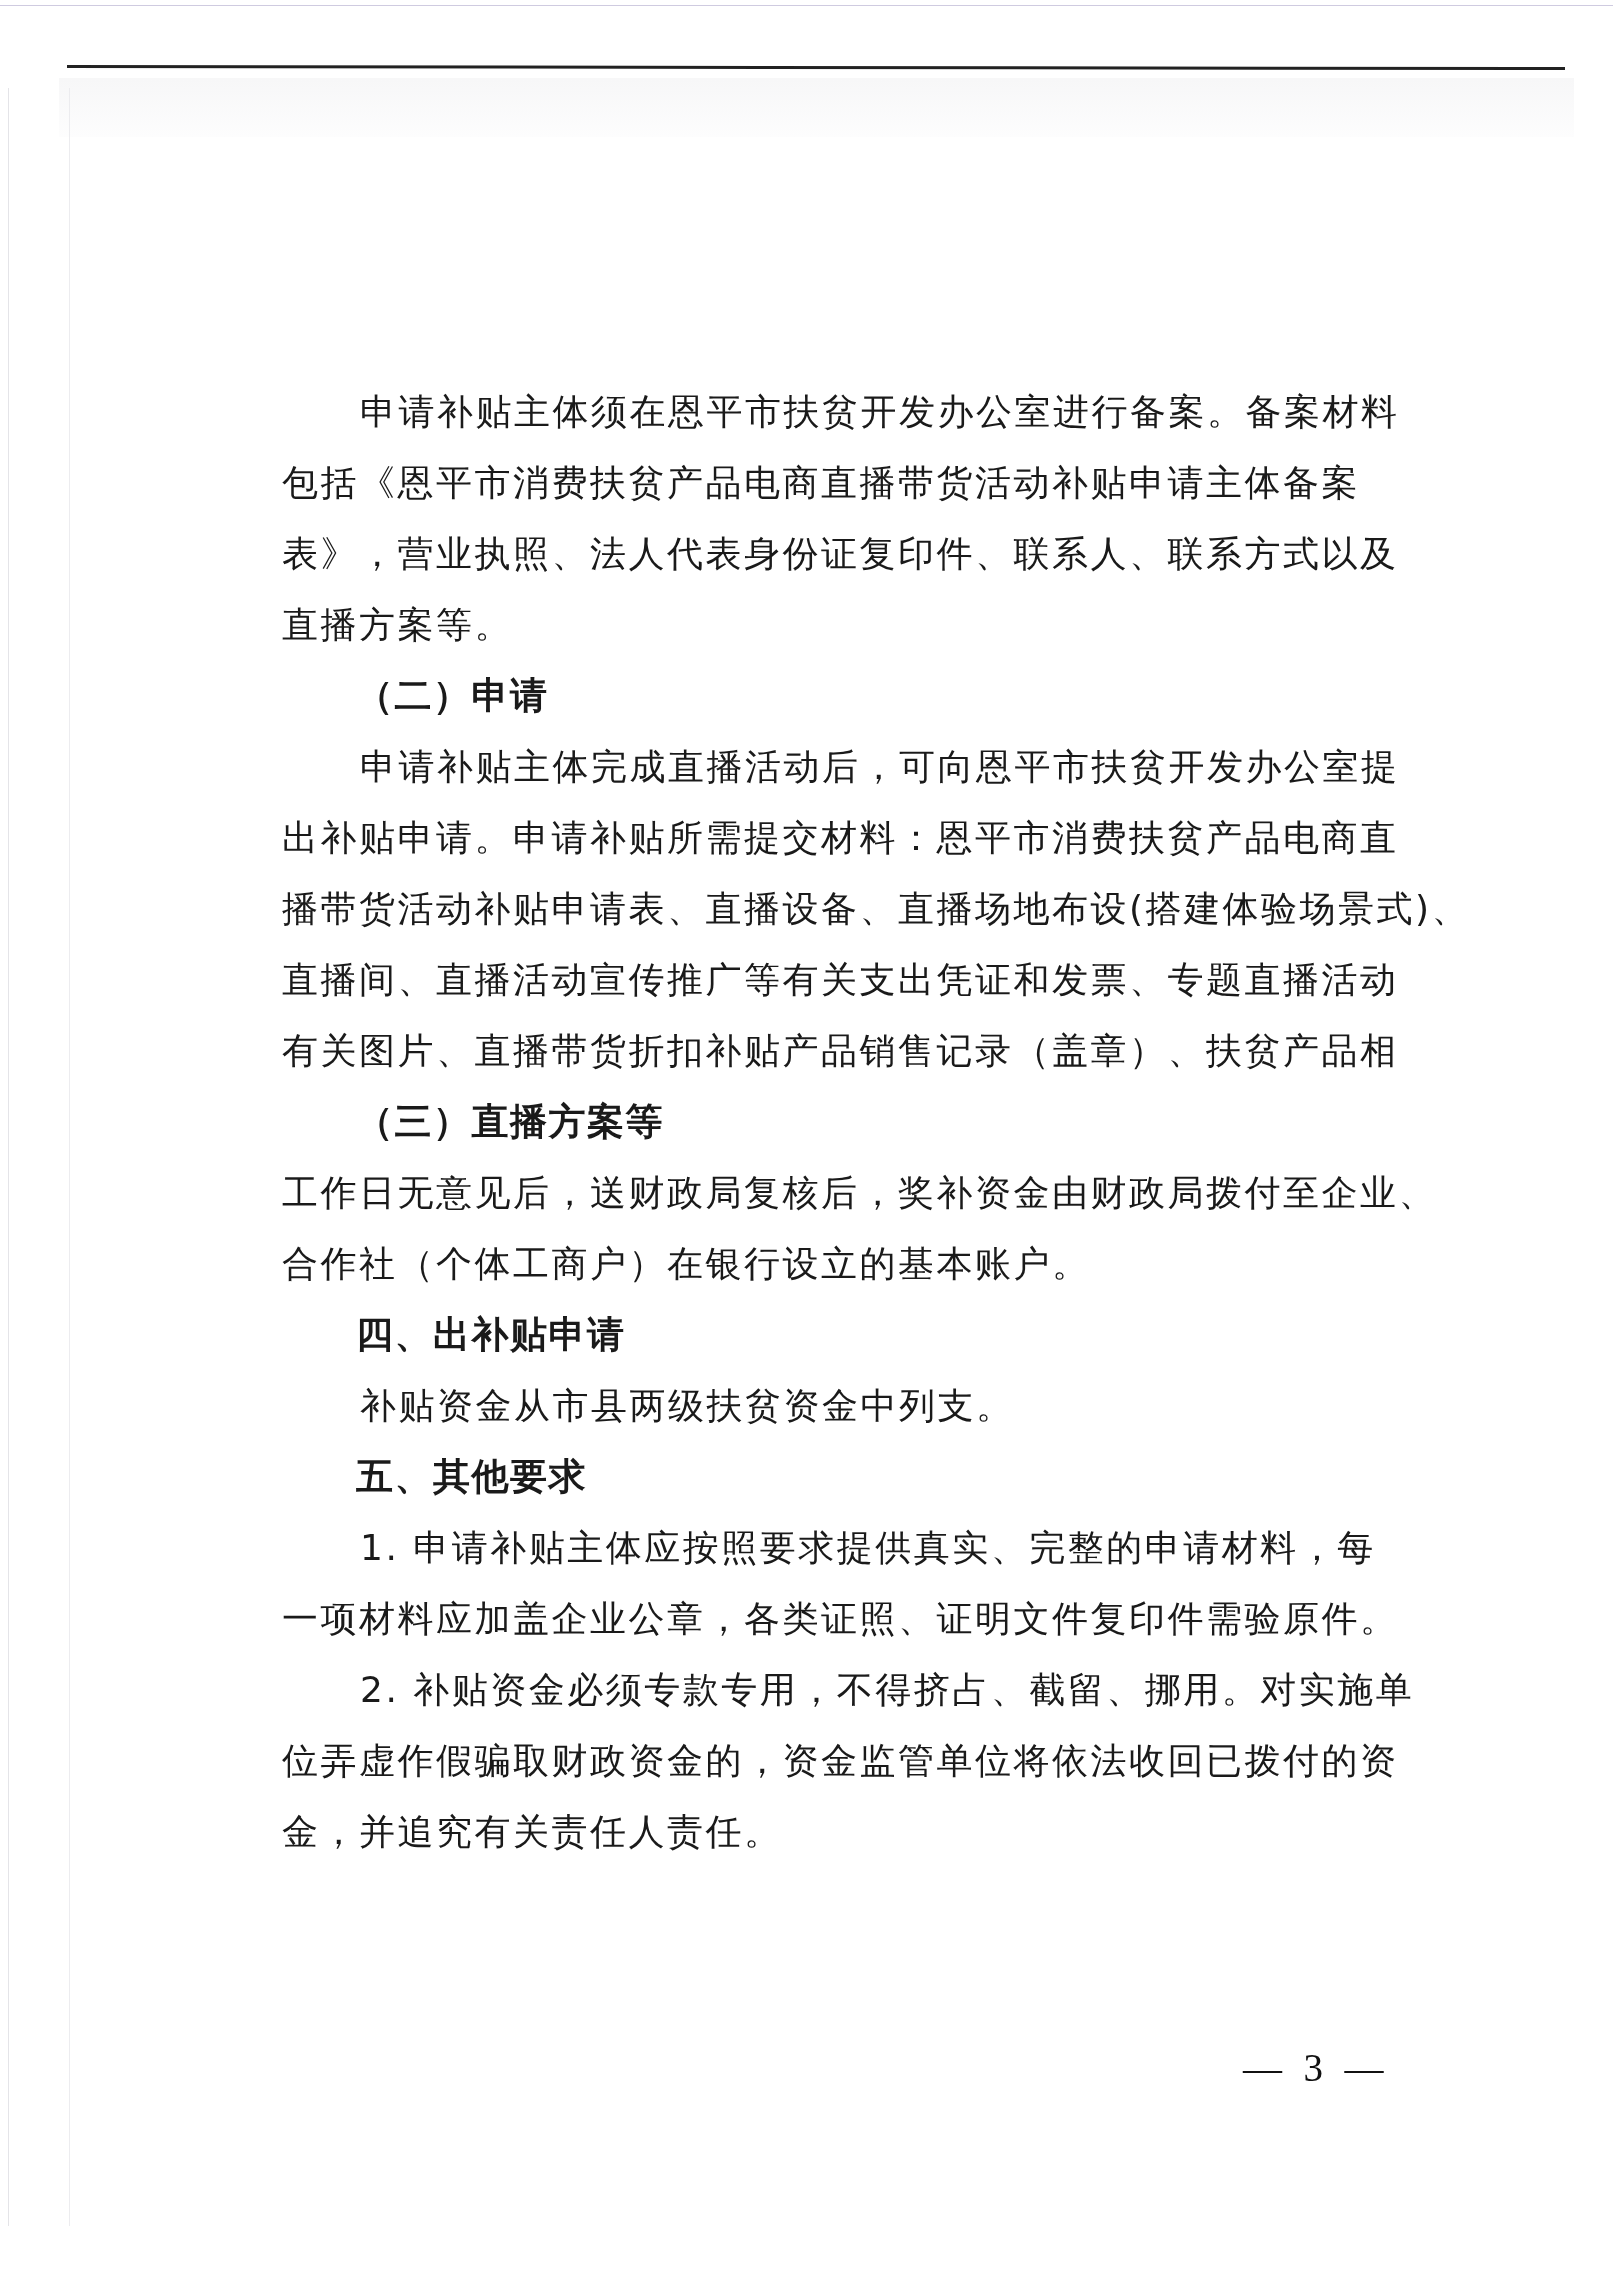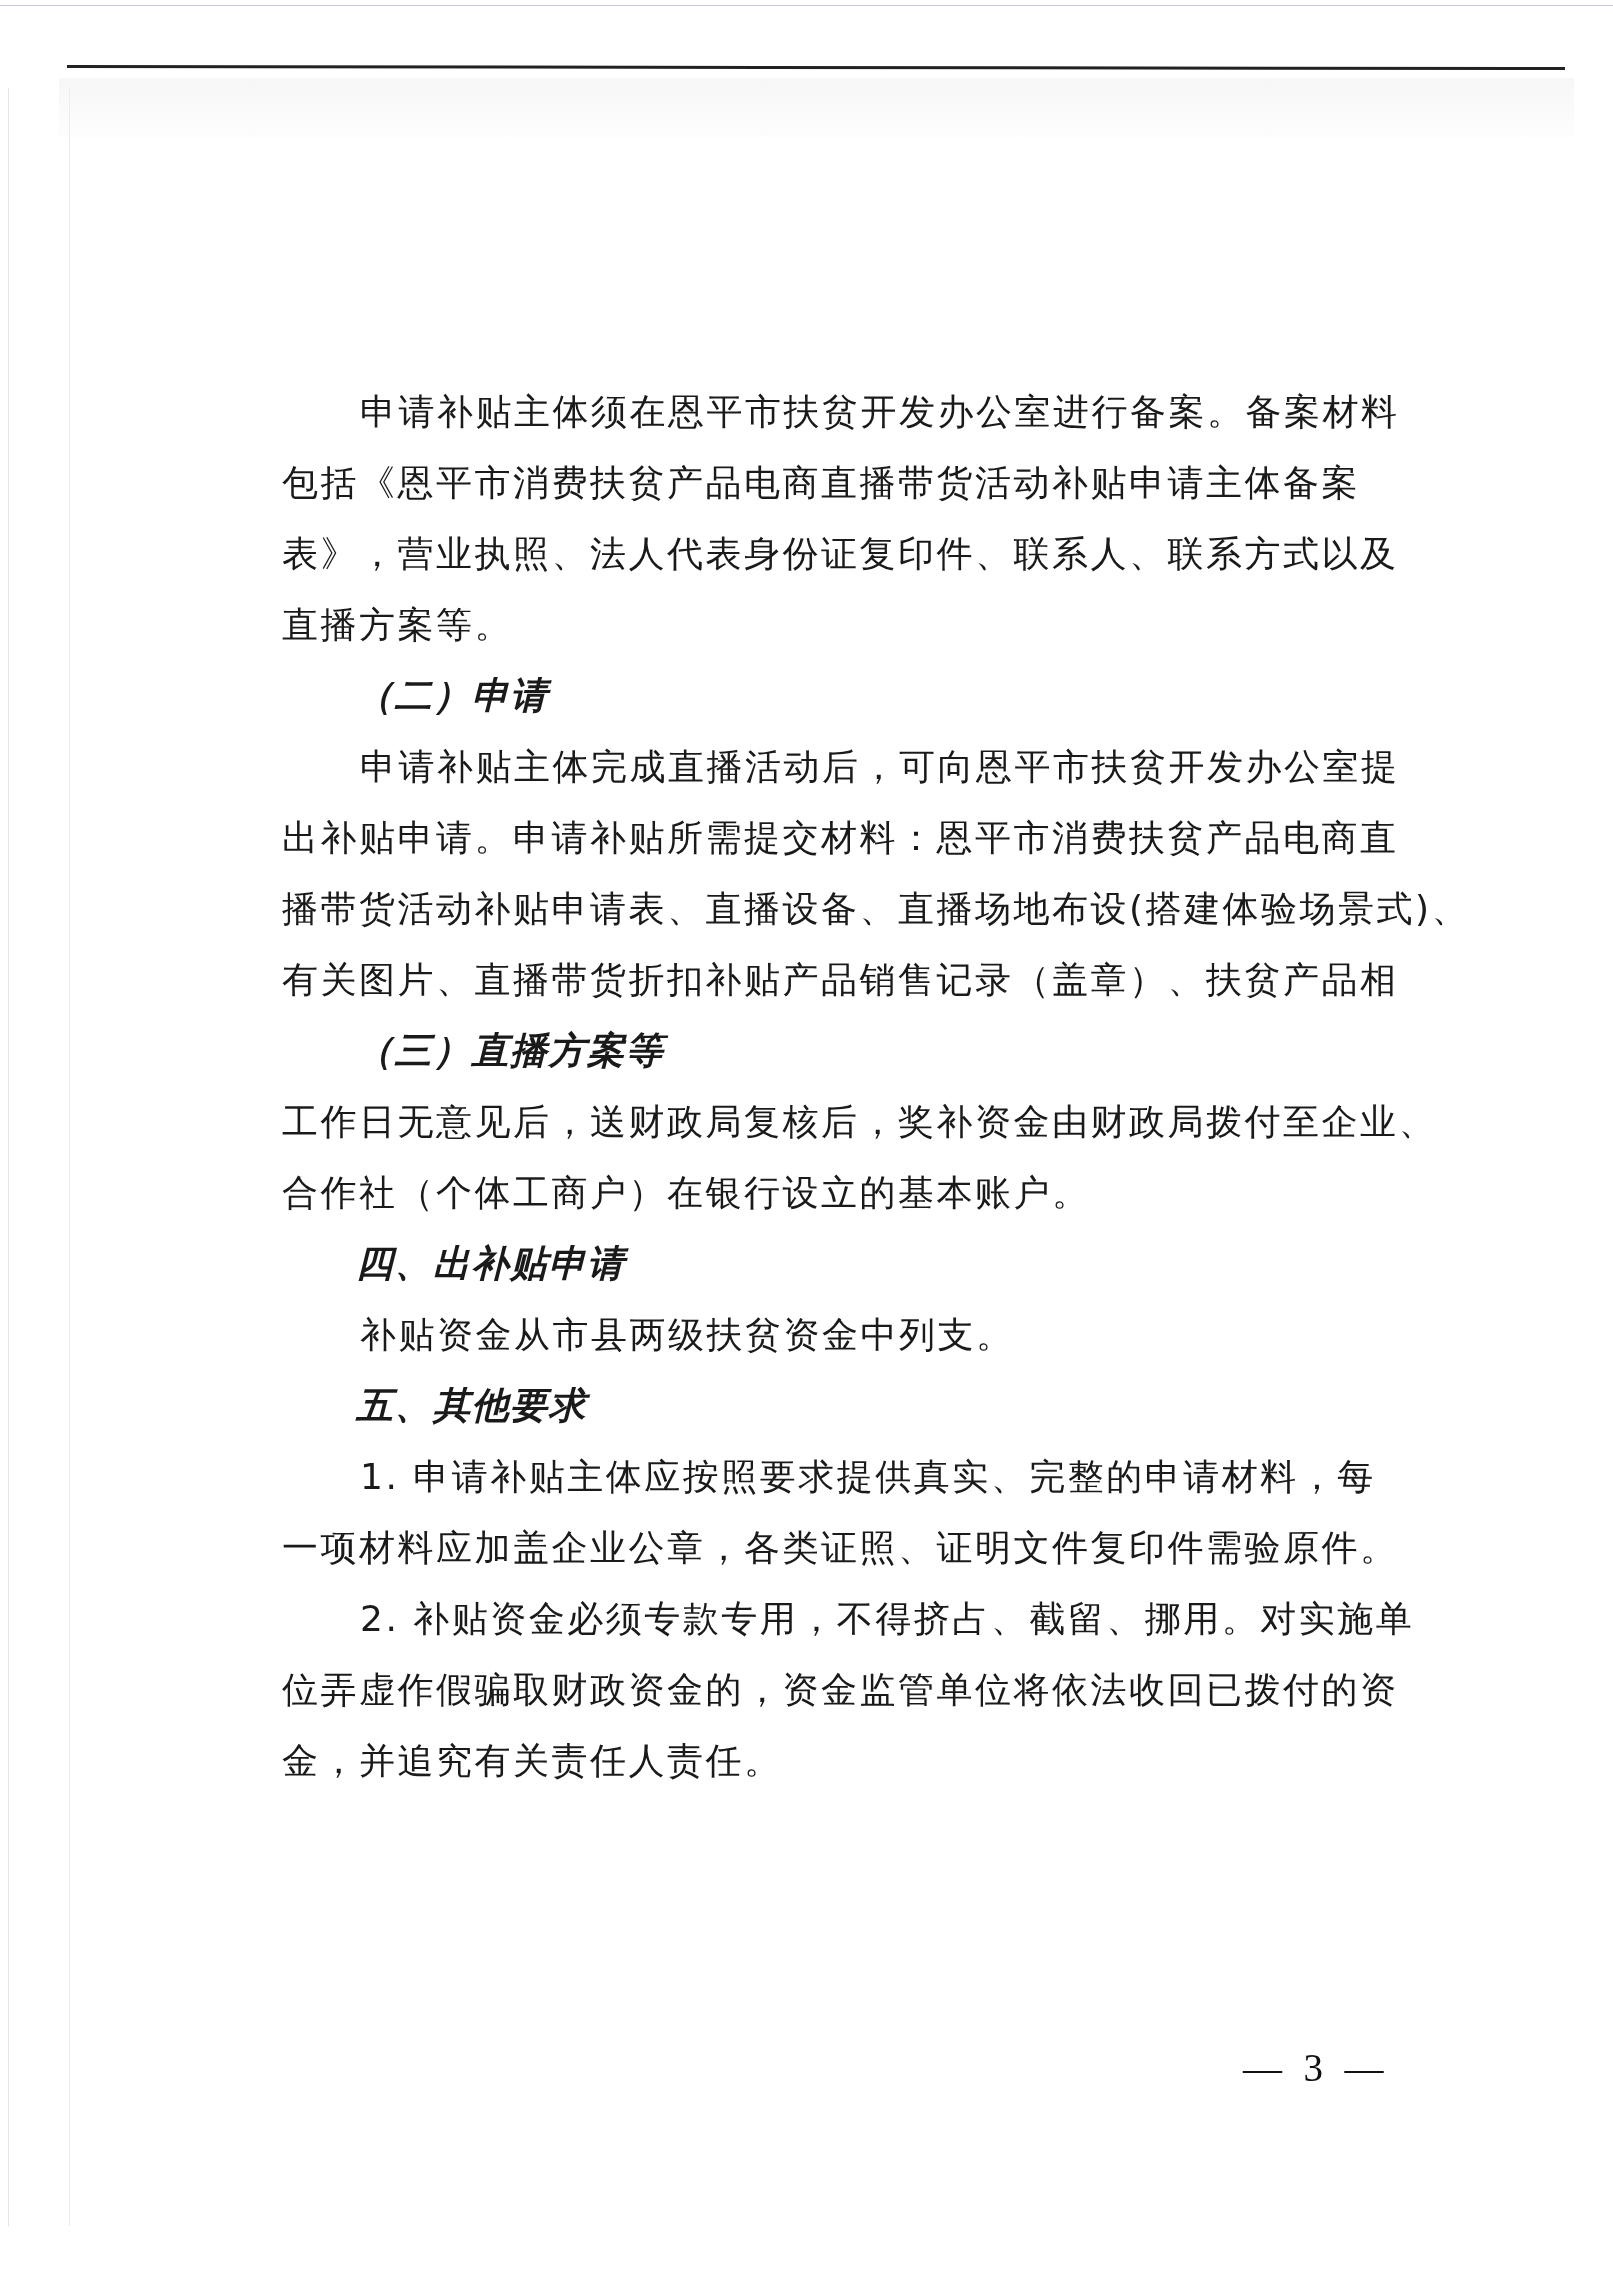--- a/index.html
+++ b/index.html
@@ -62,21 +62,20 @@
     }
     .indent { padding-left: 78px; }
     .heading {
       font-weight: bold;
       font-size: 37px;
       line-height: 71px;
       height: 71px;
       letter-spacing: 1.5px;
       white-space: nowrap;
       padding-left: 74px;
-      font-style: italic;
     }
 
     .page-number {
       position: absolute;
       top: 2045px;
       left: 1243px;
       font-family: "Liberation Serif", "DejaVu Serif", serif;
       font-size: 39px;
       letter-spacing: 5.9px;
       color: #111;
@@ -100,20 +99,21 @@
     <div class="line">表》，营业执照、法人代表身份证复印件、联系人、联系方式以及</div>
     <div class="line">直播方案等。</div>
   </div>
 
   <div class="heading">（二）申请</div>
 
   <div>
     <div class="line indent">申请补贴主体完成直播活动后，可向恩平市扶贫开发办公室提</div>
     <div class="line">出补贴申请。申请补贴所需提交材料：恩平市消费扶贫产品电商直</div>
     <div class="line">播带货活动补贴申请表、直播设备、直播场地布设(搭建体验场景式)、</div>
+    <div class="line">直播间、直播活动宣传推广等有关支出凭证和发票、专题直播活动</div>
     <div class="line">有关图片、直播带货折扣补贴产品销售记录（盖章）、扶贫产品相</div>
   </div>
 
   <div class="heading">（三）直播方案等</div>
 
   <div>
     <div class="line">工作日无意见后，送财政局复核后，奖补资金由财政局拨付至企业、</div>
     <div class="line">合作社（个体工商户）在银行设立的基本账户。</div>
   </div>
 

